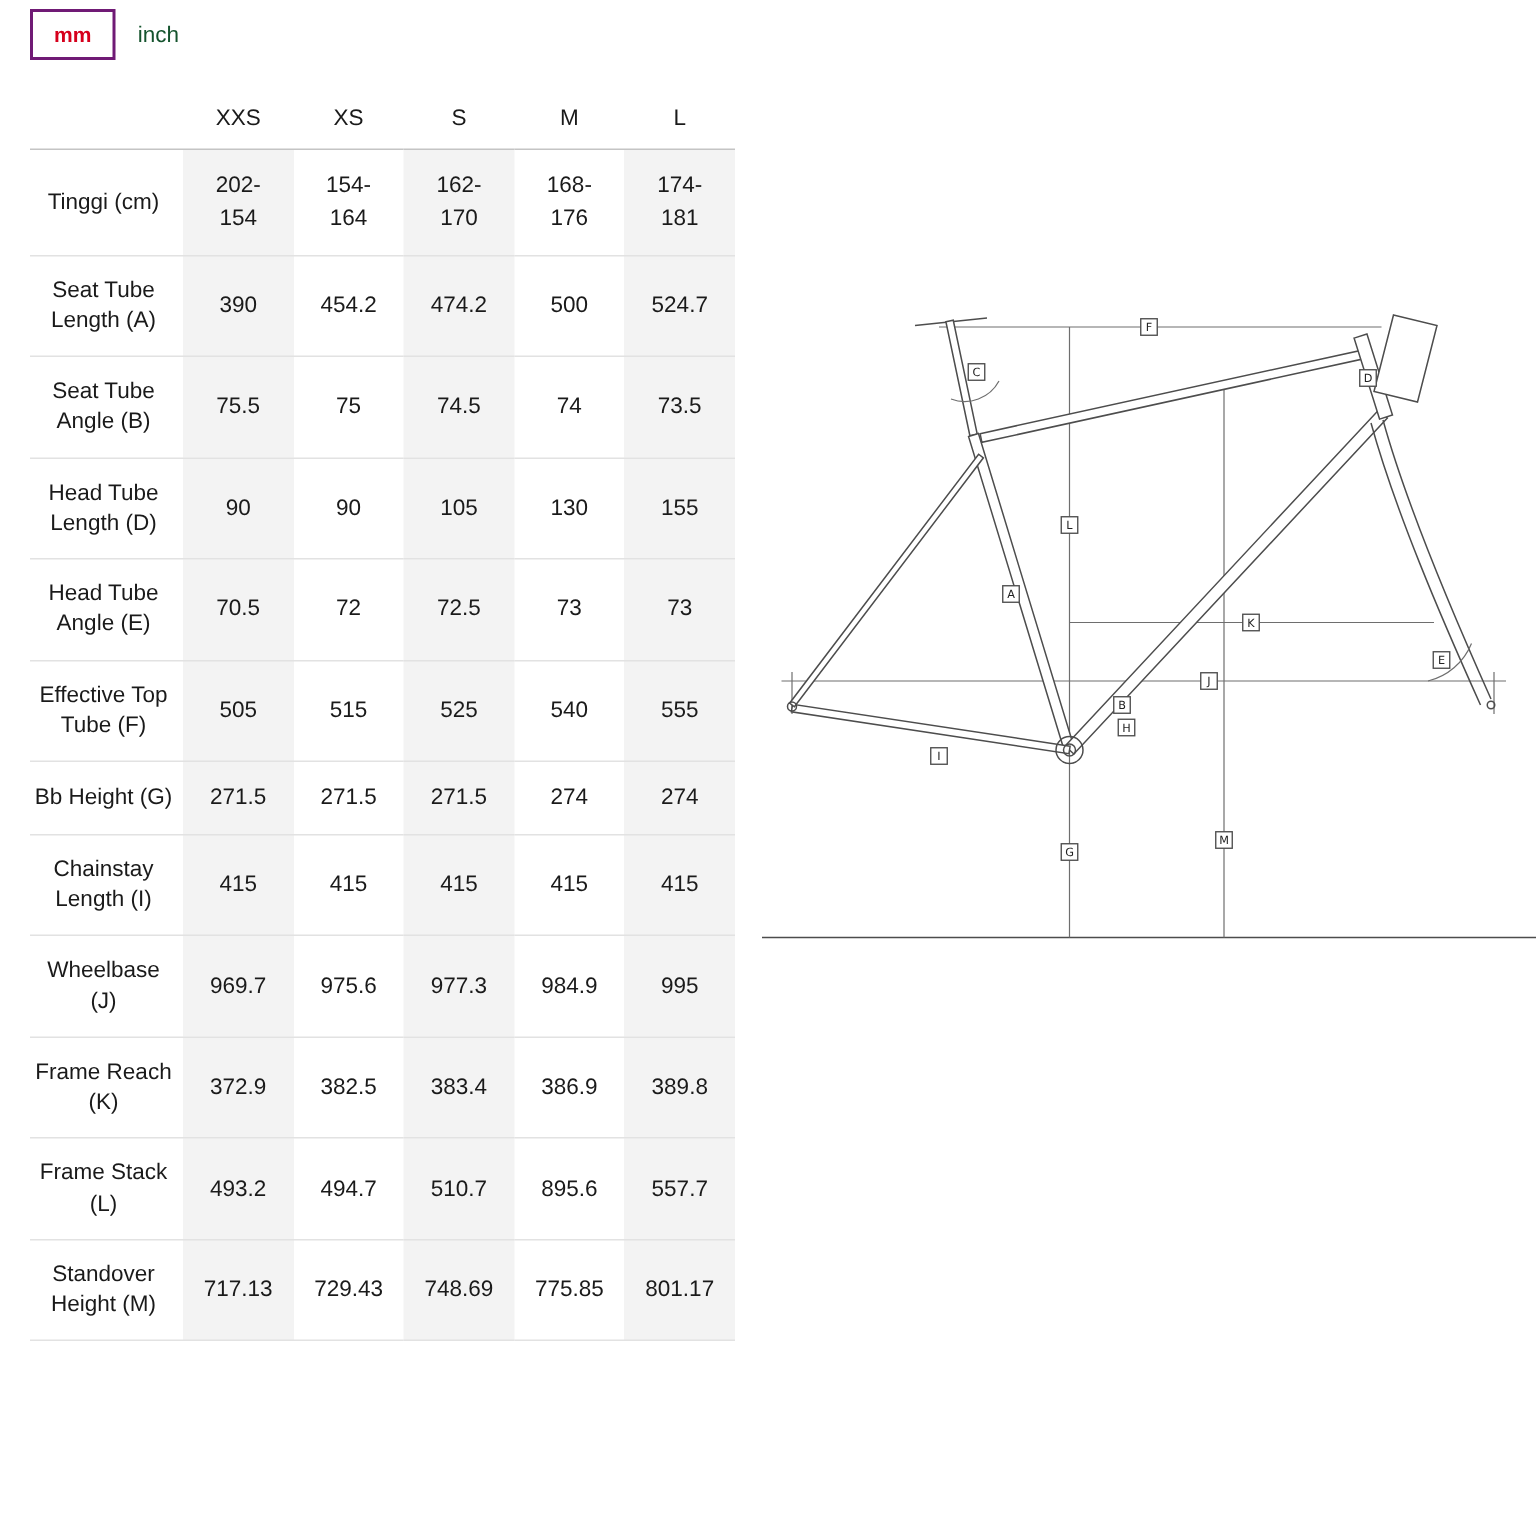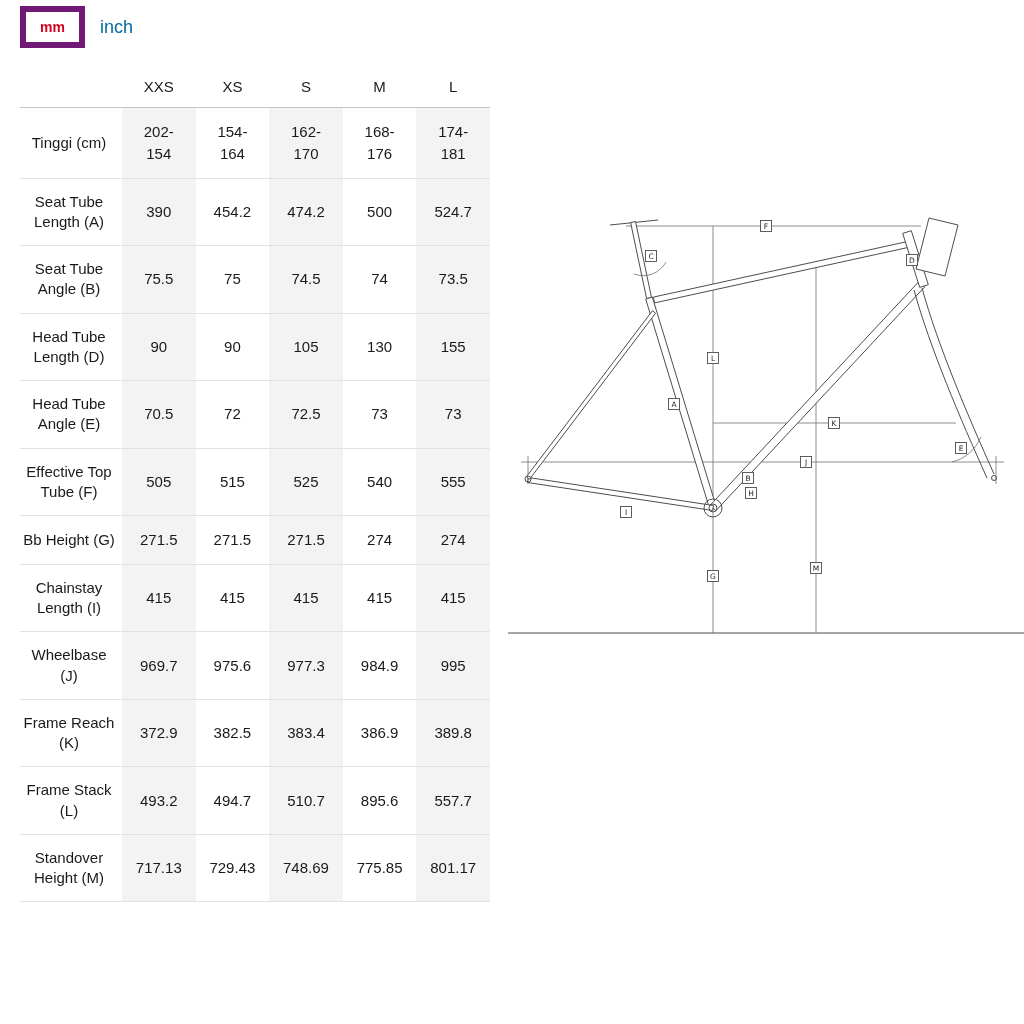--- a/index.html
+++ b/index.html
@@ -1,22 +1,22 @@
 <!DOCTYPE html>
 <html><head>
 <meta charset="utf-8">
 <style>
   html,body{margin:0;padding:0;background:#fff;width:1024px;height:1024px;overflow:hidden;
     font-family:"Liberation Sans","DejaVu Sans",sans-serif;color:#1a1a1a;}
   .container{padding:6px 0 0 20px;}
   .page-title{font-size:27px;font-weight:bold;letter-spacing:-0.4px;margin:6px 0 20px 0;color:#111;}
   .units{display:flex;align-items:center;gap:15px;margin-bottom:20px;}
-  .unit-mm{border:6px solid #701a75;color:#d6001c;font-weight:bold;font-size:14px;
+  .unit-mm{border:2px solid #701a75;color:#d6001c;font-weight:bold;font-size:14px;
     padding:8px 14px;background:#fff;cursor:pointer;line-height:1;}
-  .unit-inch{font-size:18px;color:#0369a1;cursor:pointer;}
+  .unit-inch{font-size:15px;color:#14532d;cursor:pointer;}
   .content{display:flex;align-items:flex-start;}
   table.geo{border-collapse:collapse;width:470px;font-size:15px;table-layout:fixed;}
   table.geo col.lbl{width:102px;}
   table.geo col.val{width:73.6px;}
   thead th{font-weight:normal;text-align:center;padding:10px 4px 12px;border-bottom:1px solid #c4c4c4;font-size:15px;}
   thead th:first-child{text-align:left;}
   tbody tr{border-bottom:1px solid #e2e2e2;}
   tbody th{font-weight:normal;text-align:center;padding:13px 6px 13px 2px;line-height:1.35;vertical-align:middle;}
   tbody td{text-align:center;padding:13px 4px;line-height:1.45;vertical-align:middle;white-space:pre-line;}
   tbody td:nth-child(2),tbody td:nth-child(4),tbody td:nth-child(6){background:#f3f3f3;}

